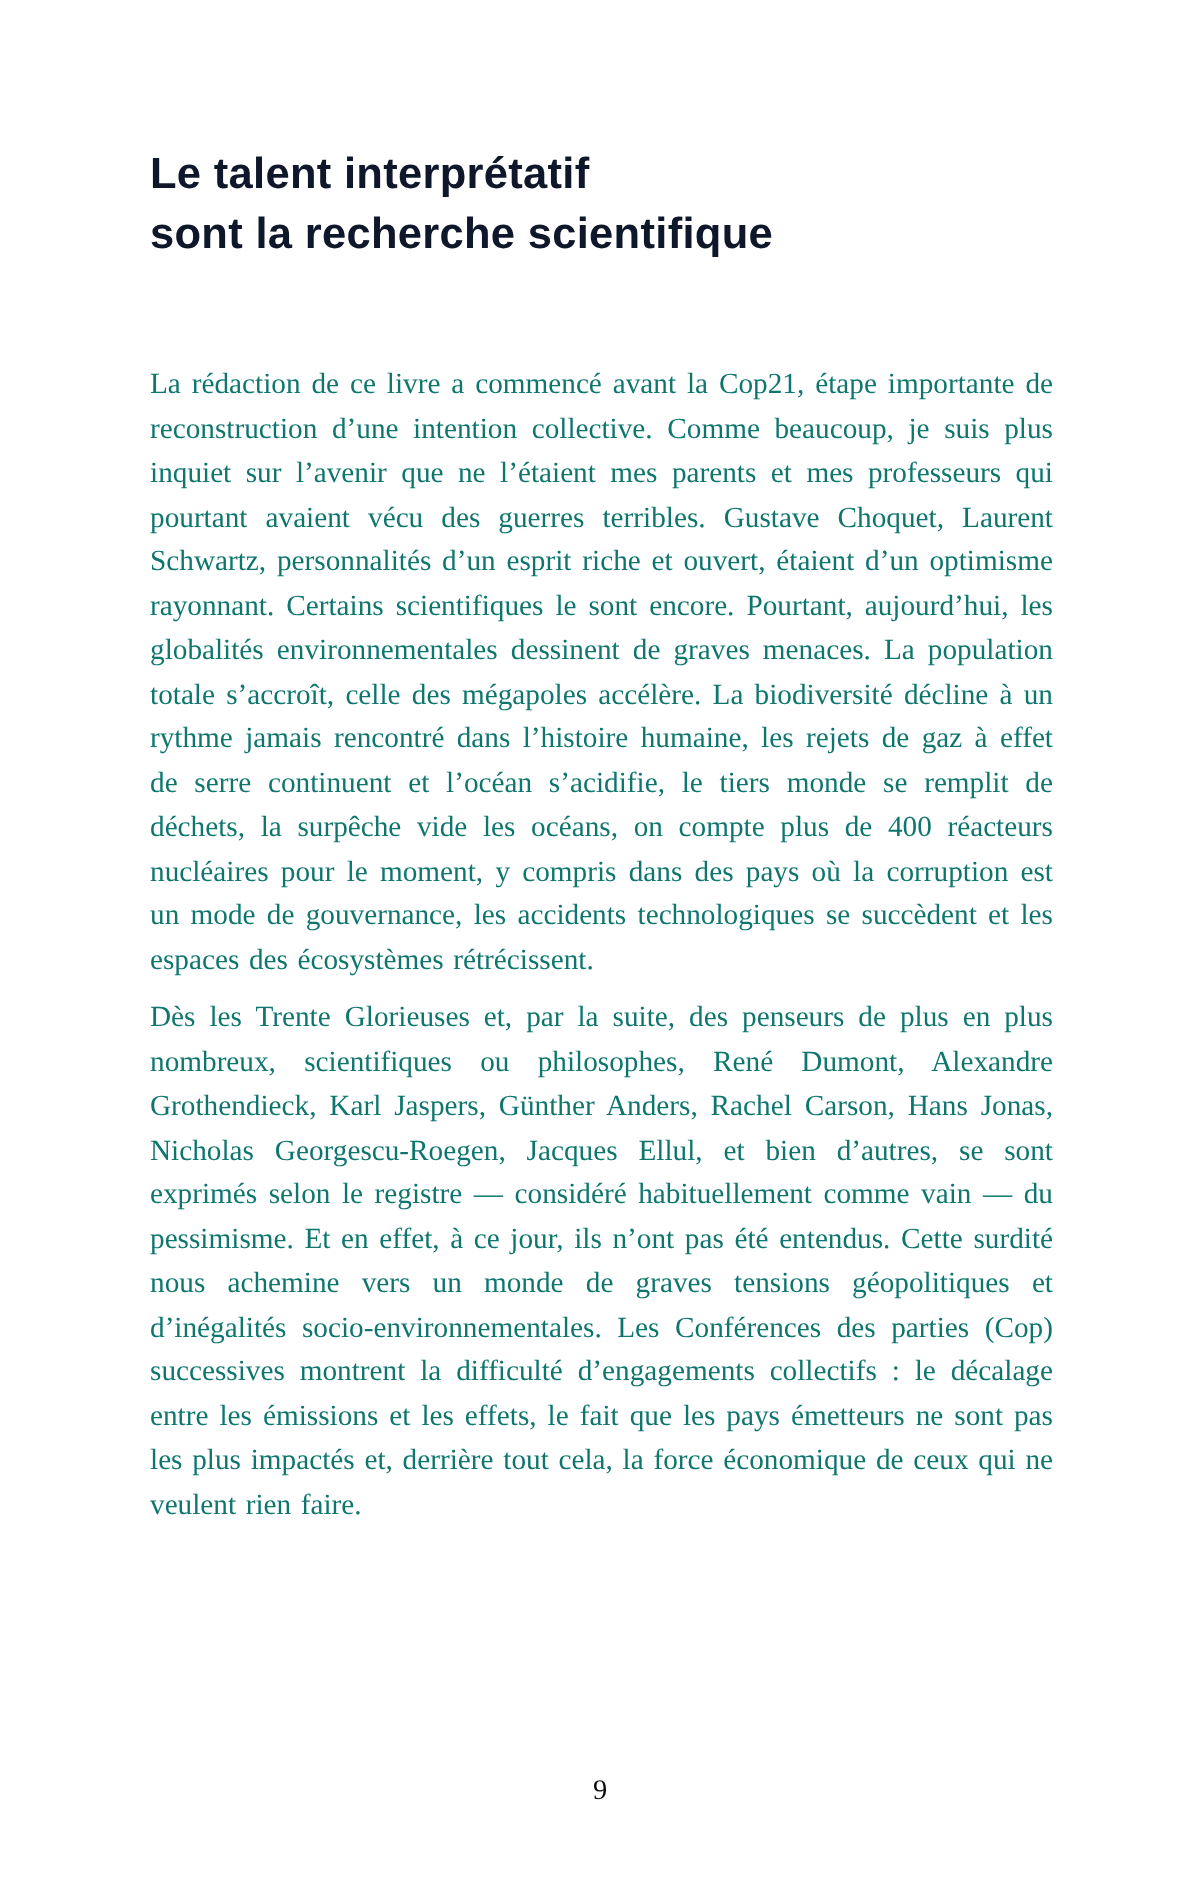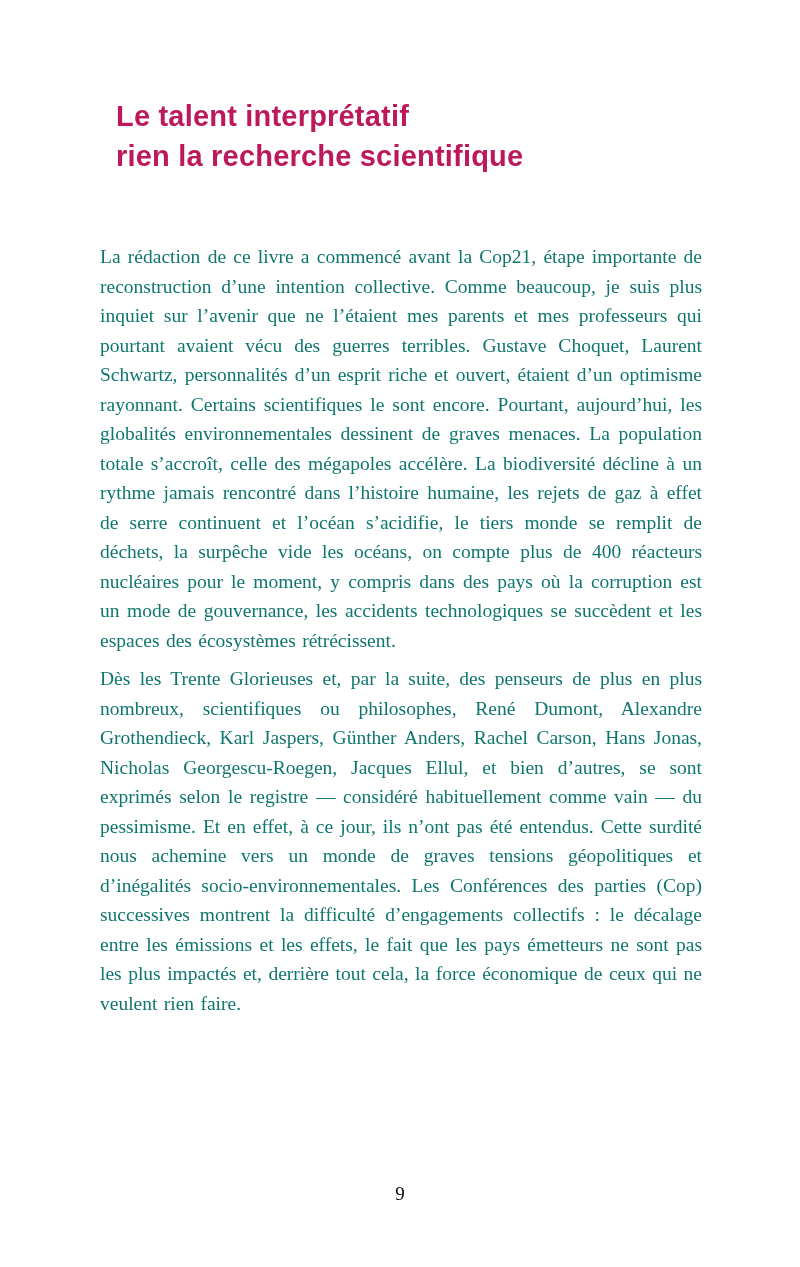--- a/index.html
+++ b/index.html
@@ -17,28 +17,28 @@
     font-family: "Liberation Serif", serif;
     color: #0a0a0a;
   }
   .content {
     position: absolute;
     left: 100px;
     top: 0;
     width: 602px;
   }
   .chapter-title {
-    margin: 16px;
+    margin: 0;
     margin-top: 96px;
     font-family: "Liberation Sans", sans-serif;
     font-weight: 700;
     font-size: 29px;
     line-height: 40px;
     letter-spacing: 0.2px;
-    color: #be185d;
+    color: #0f172a;
   }
   .chapter-title .title-line {
     display: block;
   }
   .body-text {
     margin-top: 66px;
   }
   .body-text p {
     margin: 0 0 9px 0;
     font-size: 19.5px;
@@ -58,21 +58,21 @@
     color: #0a0a0a;
   }
 </style>
 </head>
 <body>
 
 <div class="book-page">
   <div class="content">
     <h1 class="chapter-title">
       <span class="title-line">Le talent interprétatif</span>
-      <span class="title-line">rien la recherche scientifique</span>
+      <span class="title-line">sont la recherche scientifique</span>
     </h1>
     <div class="body-text">
       <p>La rédaction de ce livre a commencé avant la Cop21, étape importante de reconstruction d’une intention collective. Comme beaucoup, je suis plus inquiet sur l’avenir que ne l’étaient mes parents et mes professeurs qui pourtant avaient vécu des guerres terribles. Gustave Choquet, Laurent Schwartz, personnalités d’un esprit riche et ouvert, étaient d’un optimisme rayonnant. Certains scientifiques le sont encore. Pourtant, aujourd’hui, les globalités environnementales dessinent de graves menaces. La population totale s’accroît, celle des mégapoles accélère. La biodiversité décline à un rythme jamais rencontré dans l’histoire humaine, les rejets de gaz à effet de serre continuent et l’océan s’acidifie, le tiers monde se remplit de déchets, la surpêche vide les océans, on compte plus de 400 réacteurs nucléaires pour le moment, y compris dans des pays où la corruption est un mode de gouvernance, les accidents technologiques se succèdent et les espaces des écosystèmes rétrécissent.</p>
       <p>Dès les Trente Glorieuses et, par la suite, des penseurs de plus en plus nombreux, scientifiques ou philosophes, René Dumont, Alexandre Grothendieck, Karl Jaspers, Günther Anders, Rachel Carson, Hans Jonas, Nicholas Georgescu-Roegen, Jacques Ellul, et bien d’autres, se sont exprimés selon le registre — considéré habituellement comme vain — du pessimisme. Et en effet, à ce jour, ils n’ont pas été entendus. Cette surdité nous achemine vers un monde de graves tensions géopolitiques et d’inégalités socio-environnementales. Les Conférences des parties (Cop) successives montrent la difficulté d’engagements collectifs : le décalage entre les émissions et les effets, le fait que les pays émetteurs ne sont pas les plus impactés et, derrière tout cela, la force économique de ceux qui ne veulent rien faire.</p>
     </div>
   </div>
   <div class="page-number">9</div>
 </div>
 
 </body></html>

